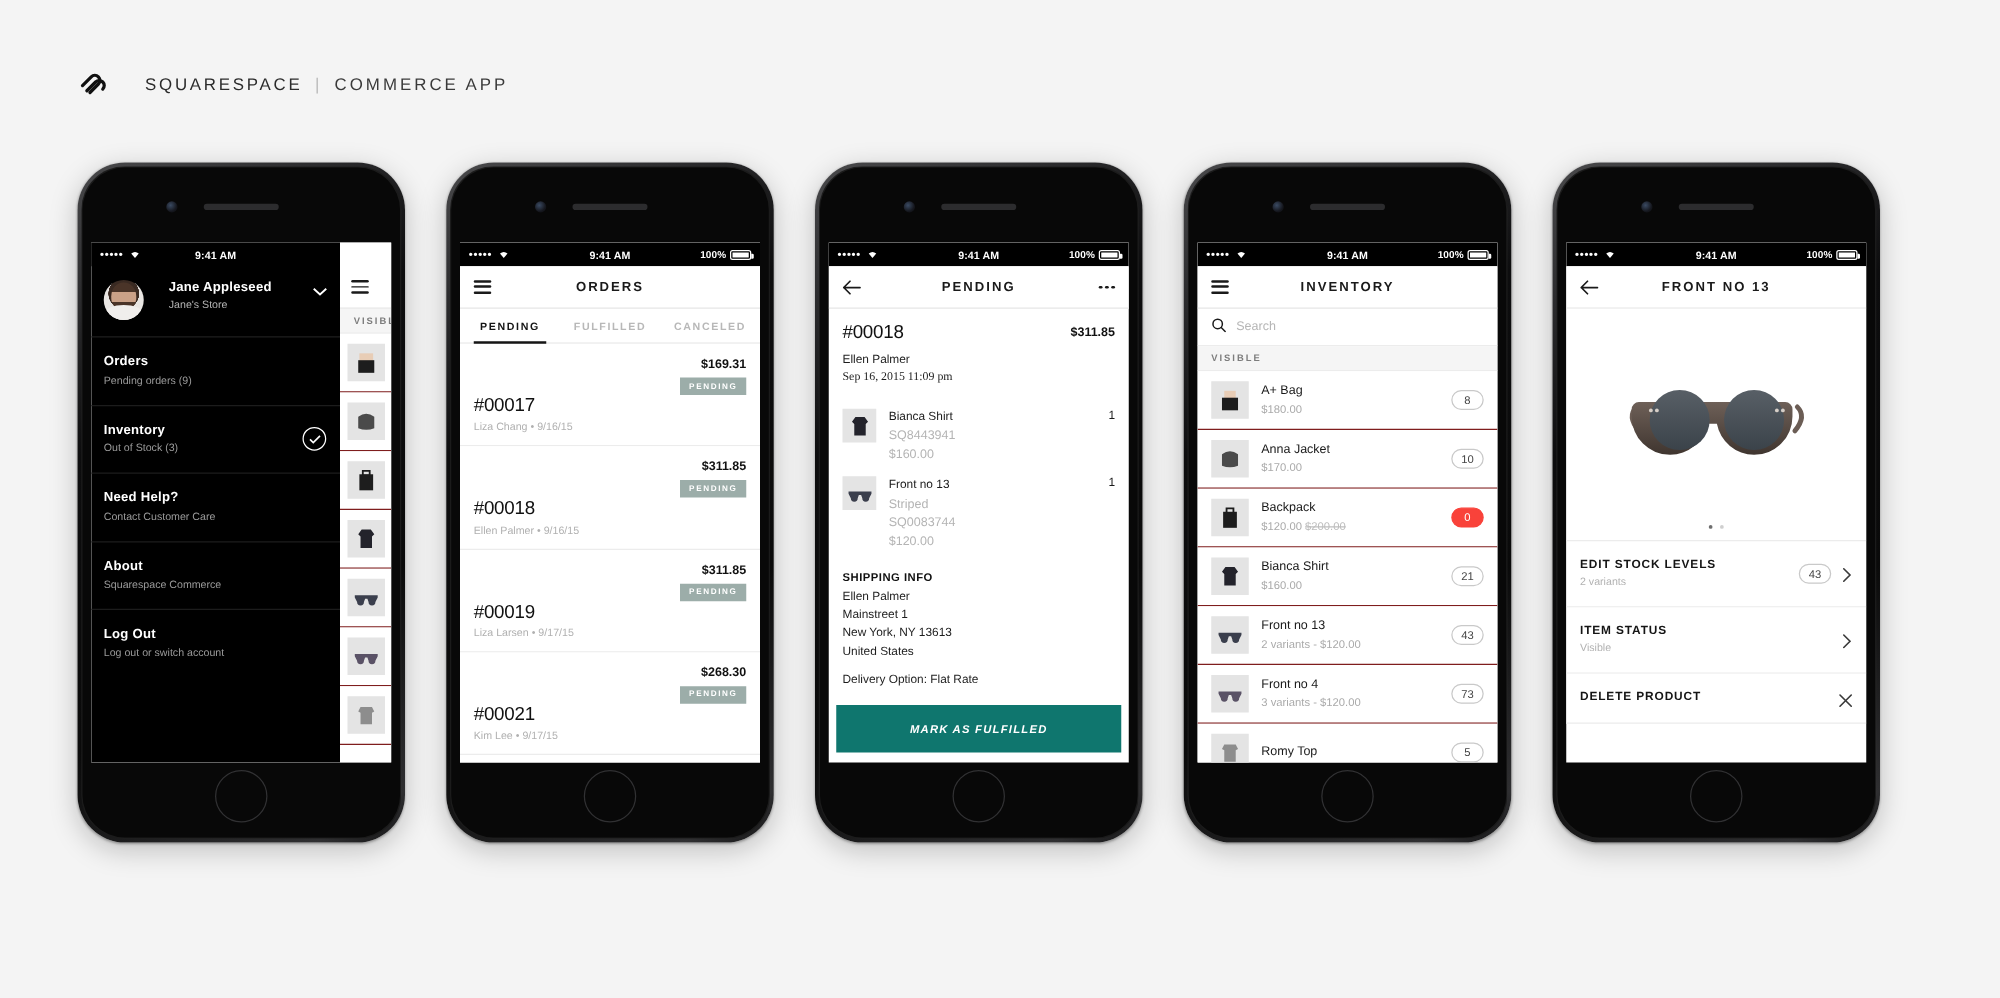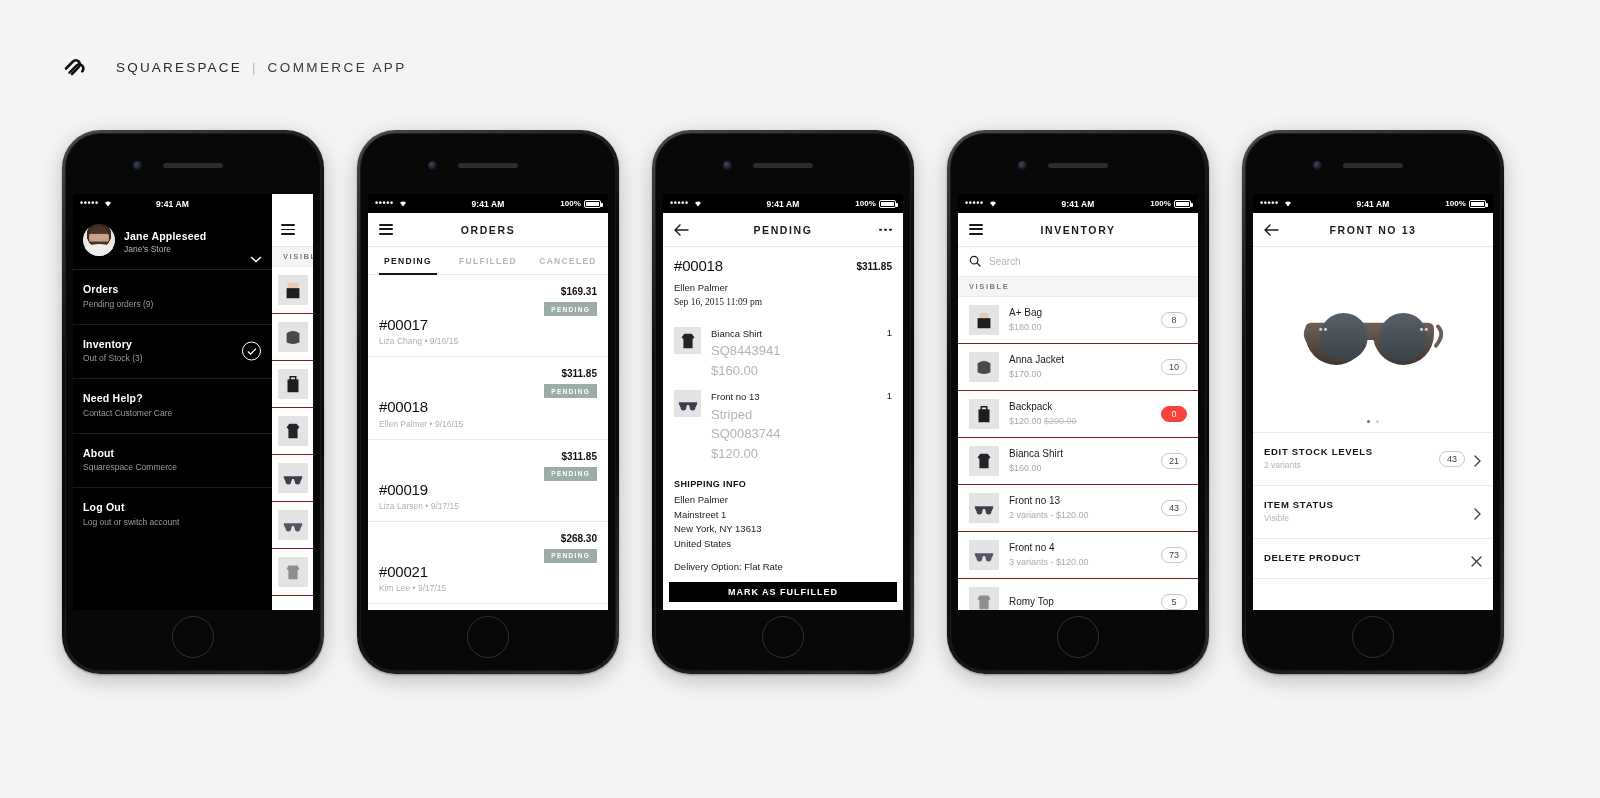--- a/index.html
+++ b/index.html
@@ -79,21 +79,21 @@
   .nav-left { position: absolute; left: 11px; top: 50%; transform: translateY(-50%); display:flex; align-items:center; }
   .nav-right { position: absolute; right: 11px; top: 50%; transform: translateY(-50%); display:flex; align-items:center; }
   .hamburger { width: 14px; display: block; }
   .hamburger span { display:block; height: 1.8px; background:#1a1a1a; margin: 2.6px 0; border-radius: 1px; }
   .kebab { display:flex; gap: 2.5px; }
   .kebab i { width: 2.6px; height: 2.6px; border-radius: 50%; background: #1a1a1a; display:block; }
   .backarrow { width: 15px; height: 12px; }
 
   
   .drawer { position: absolute; inset: 0; background: #000; color: #fff; width: 199px; z-index: 3; }
-  .drawer-user { display: flex; align-items: flex-end; padding: 11px 10px 13px 10px; gap: 9px; border-bottom: 1px solid #1f1f1f; }
+  .drawer-user { display: flex; align-items: flex-start; padding: 11px 10px 13px 10px; gap: 20px; border-bottom: 1px solid #1f1f1f; }
   .avatar {
     width: 32px; height: 32px; border-radius: 50%; flex: 0 0 32px; overflow: hidden;
     background: radial-gradient(circle at 50% 34%, #c8a186 0 26%, #3a2a22 27% 46%, #e9e6e3 47% 100%);
     position: relative;
   }
   .avatar::before {
     content:""; position:absolute; left:50%; top:6%; transform:translateX(-50%);
     width: 20px; height: 22px; border-radius: 50% 50% 44% 44%;
     background: linear-gradient(180deg,#4a3428 0 34%, #caa187 35% 70%, #4a3428 71% 100%);
   }
@@ -159,29 +159,29 @@
   .det-head .l { flex:1; }
   .det-id { font-size: 15px; color:#111; letter-spacing:-.2px; line-height:1.1; }
   .det-cust { font-size: 9.5px; color:#1d1d1d; margin-top: 6px; line-height:1.5; }
   .det-date { font-size: 9.5px; color:#1d1d1d; line-height:1.5;font-family:Liberation Serif, serif; }
   .det-total { font-size: 10px; font-weight:700; color:#111; padding-top: 3px; }
   .det-items { padding: 10px 11px 0; }
   .det-item { display:flex; gap:10px; padding: 4px 0 6px; }
   .det-item .thumb { width:27px; height:27px; flex:0 0 27px; }
   .det-item .texts { flex:1; min-width:0; }
   .di-name { font-size: 9.5px; color:#1a1a1a; line-height:1.5; }
-  .di-line { font-size: 13px; color:#b4b4b4; line-height:1.5; }
+  .di-line { font-size: 10px; color:#b4b4b4; line-height:1.5; }
   .di-qty { font-size: 9.5px; color:#1a1a1a; }
   .ship { padding: 10px 11px 0; }
   .ship-title { font-size: 9px; font-weight: 700; letter-spacing: .4px; color:#111; margin-bottom: 4px; }
   .ship-line { font-size: 9.5px; color:#1d1d1d; line-height:1.55; }
   .ship-delivery { font-size: 9.5px; color:#1d1d1d; margin-top: 9px; }
   .cta {
-    position:absolute; left: 6px; right: 6px; bottom: 8px; height: 20px; background:#000000; color:#fff;
-    display:flex; align-items:center; justify-content:center; font-size: 9px; letter-spacing: 1px; font-weight:700;
+    position:absolute; left: 6px; right: 6px; bottom: 8px; height: 38px; background:#0f766e; color:#fff;
+    display:flex; align-items:center; justify-content:center; font-size: 9px; letter-spacing: 1px; font-weight:700;font-style:italic;
   }
 
   
   .hero { height: 186px; background:#fff; display:flex; align-items:center; justify-content:center; position:relative; border-bottom:1px solid #ececec; }
   .hero svg { width: 165px; height: 96px; }
   .dots-row { position:absolute; bottom: 9px; left:0; right:0; display:flex; justify-content:center; gap:6px; }
   .dots-row i { width: 3.4px; height:3.4px; border-radius:50%; background:#cfcfcf; display:block; }
   .dots-row i.on { background:#6e6e6e; }
   .prow { display:flex; align-items:center; padding: 12px 11px 13px; border-bottom:1px solid #ececec; background:#fff; }
   .prow .texts { flex:1; min-width:0; }

